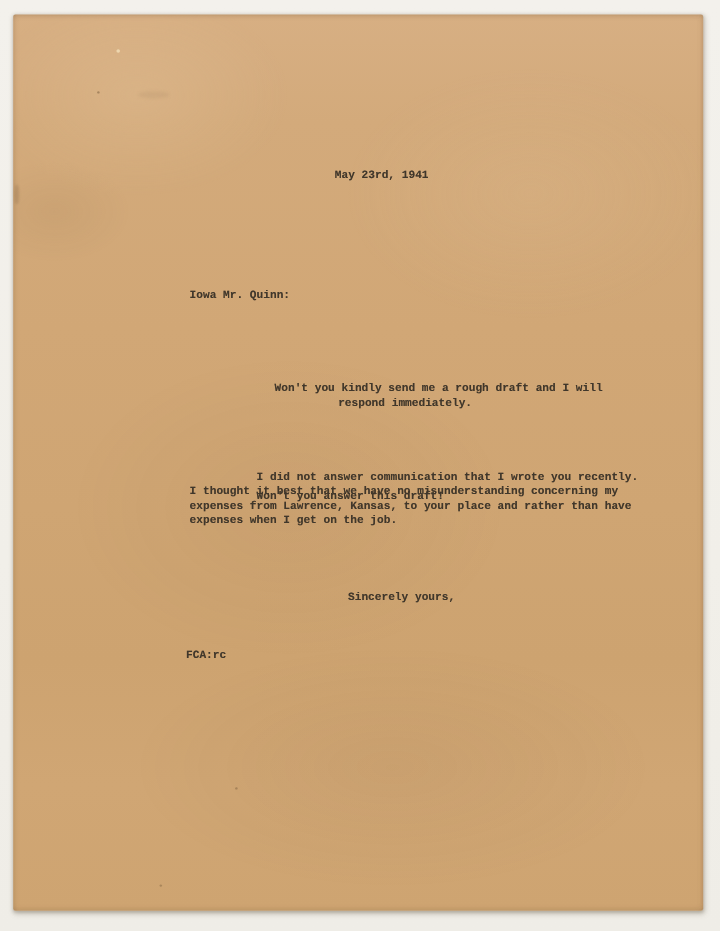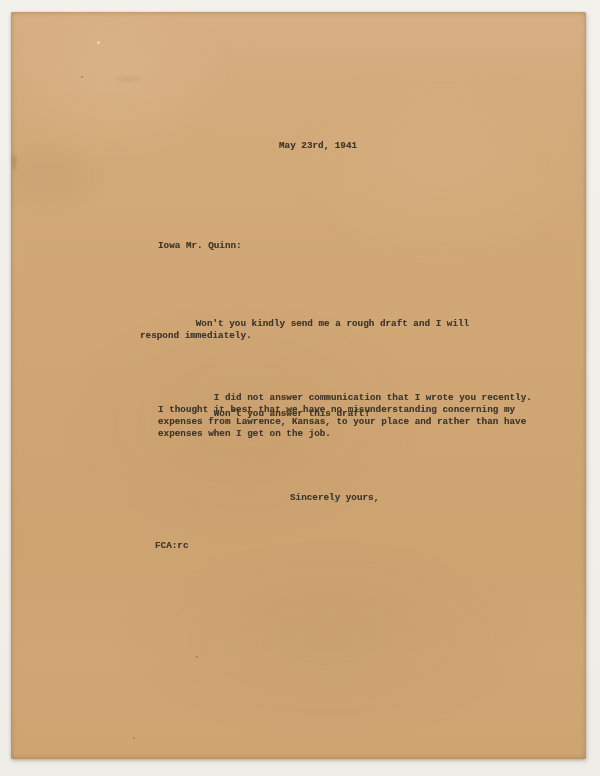--- a/index.html
+++ b/index.html
@@ -61,21 +61,21 @@
     font-weight: 700;
     color: #40372b;
     white-space: pre;
     letter-spacing: 0;
     text-shadow: 0 0 0.5px rgba(62, 52, 40, 0.45);
   }
   .date       { left: 268px; top: 112px; margin-top: 16px; }
   .recipient  { left: 147px; top: 158px; }
   .salutation { left: 147px; top: 228px; }
   .p1         { left: 147px; top: 252px; }
-  .p2         { left: 129px; top: 306px; }
+  .p2         { left: 162px; top: 306px; text-align: center; }
   .p3         { left: 147px; top: 340px; margin-top: 40px; }
   .p4         { left: 147px; top: 396px; }
   .closing    { left: 279px; top: 432px; margin-top: 48px; }
   .signature  { left: 286px; top: 477px; }
   .initials   { left: 144px; top: 528px; }
   
 
   .speck {
     position: absolute;
     border-radius: 50%;

